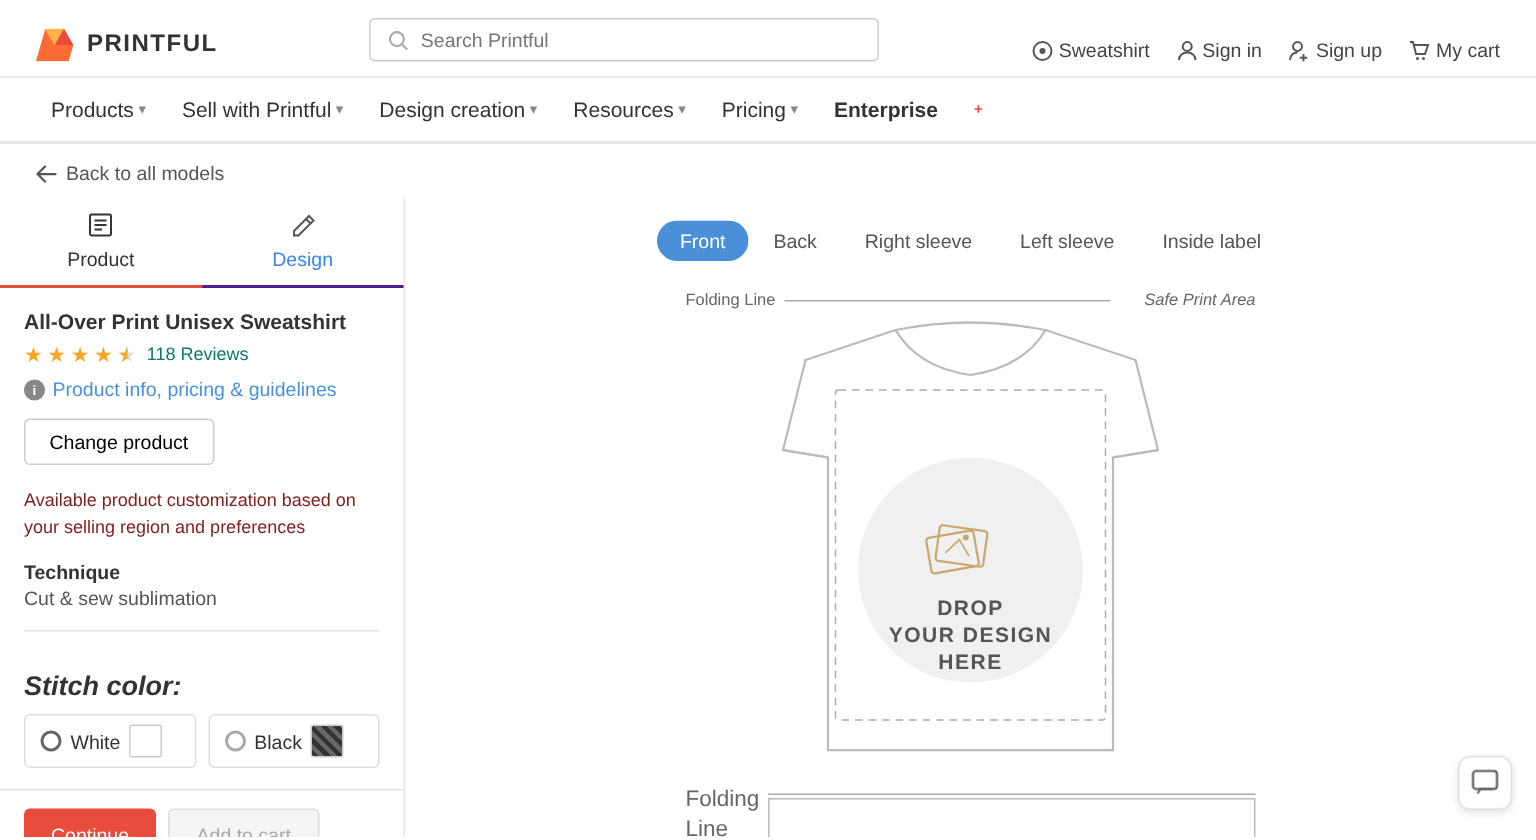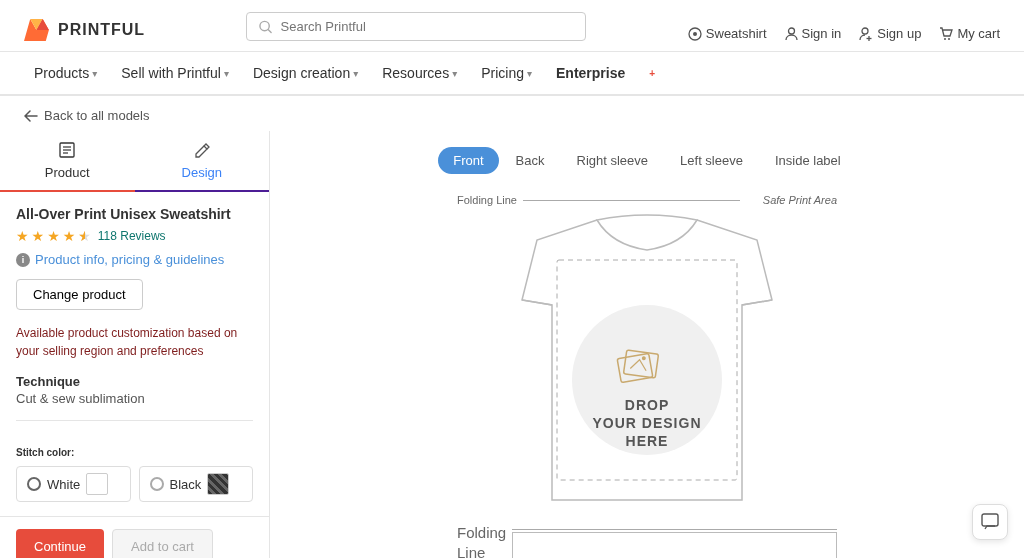--- a/index.html
+++ b/index.html
@@ -42,21 +42,21 @@
     .info-icon { width: 14px; height: 14px; background: #888; border-radius: 50%; display: flex; align-items: center; justify-content: center; color: white; font-size: 9px; font-weight: bold; }
     .change-btn { border: 1px solid #ccc; background: #fff; padding: 7px 16px; border-radius: 4px; font-size: 13px; cursor: pointer; margin-bottom: 14px; width: auto; text-align: right; }
     .avail-text { font-size: 12px; color: #7f1d1d; line-height: 1.5; margin-bottom: 14px; }
     .technique-section { margin-bottom: 14px; }
     .technique-label { font-size: 13px; font-weight: 600; margin-bottom: 2px; }
     .technique-value { font-size: 13px; color: #555; }
     .divider { border: none; border-top: 1px solid #e5e5e5; margin: 12px 0; }
 
     
     .stitch-section { padding: 0 16px 14px; }
-    .stitch-label { font-size: 10px; font-weight: 600; margin-bottom: 8px; }
+    .stitch-label { font-size: 18px; font-weight: 600; margin-bottom: 8px; font-style: italic; }
     .color-options { display: flex; gap: 8px; justify-content: space-between; }
     .color-option { display: flex; align-items: center; gap: 6px; border: 1px solid #ddd; border-radius: 4px; padding: 6px 10px; cursor: pointer; font-size: 13px; flex: 1; }
     .color-radio { width: 14px; height: 14px; border-radius: 50%; border: 2px solid #aaa; appearance: none; -webkit-appearance: none; }
     .color-radio.checked { border-color: #666; }
     .color-swatch { width: 22px; height: 22px; border: 1px solid #ccc; border-radius: 2px; }
     .swatch-white { background: #fff; }
     .swatch-black { background: repeating-linear-gradient(45deg, #333 0px, #333 3px, #666 3px, #666 6px); }
     .btn-continue { background: #e74c3c; color: #fff; border: none; padding: 9px 18px; border-radius: 4px; font-size: 13px; cursor: pointer; font-weight: 500; }
     .btn-add-cart { background: #f5f5f5; color: #aaa; border: 1px solid #ddd; padding: 9px 18px; border-radius: 4px; font-size: 13px; cursor: not-allowed; }
 

